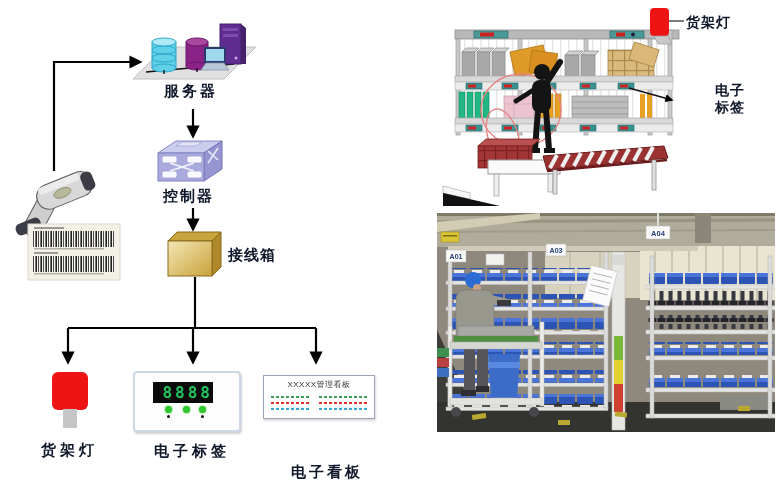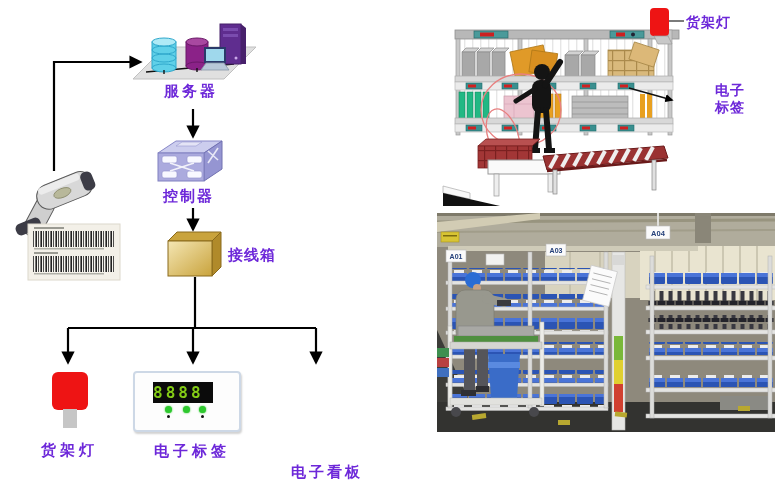--- a/index.html
+++ b/index.html
@@ -1,42 +1,42 @@
 <!DOCTYPE html>
 <html><head>
 <meta charset="utf-8">
 <style>
   html,body{margin:0;padding:0;background:#fff;}
   .canvas{
     position:relative;width:777px;height:482px;background:#ffffff;overflow:hidden;
     font-family:"Liberation Sans","DejaVu Sans",sans-serif;color:#111;
   }
   .art{position:absolute;left:0;top:0;}
-  .lbl{position:absolute;font-weight:bold;color:#6d28d9;white-space:nowrap;line-height:1.1;}
+  .lbl{position:absolute;font-weight:bold;color:#0f172a;white-space:nowrap;line-height:1.1;}
   .lbl-server{left:164px;top:83px;font-size:15px;letter-spacing:3px;}
   .lbl-controller{left:163px;top:188px;font-size:15px;letter-spacing:2px;}
   .lbl-junction{left:228px;top:247px;font-size:15px;letter-spacing:1px;}
   .lbl-light{left:41px;top:442px;font-size:15px;letter-spacing:4px;}
   .lbl-etag{left:154px;top:443px;font-size:15px;letter-spacing:4px;}
   .lbl-ekanban{left:291px;top:444px;font-size:15px;letter-spacing:3px;margin-top:20px;}
   .lbl-il-light{left:686px;top:15px;font-size:14px;letter-spacing:1px;}
   .lbl-il-etag{left:683px;top:83px;font-size:14px;letter-spacing:1px;}
   .lbl-il-etag div{margin-bottom:2px;padding-left:32px;}
   .lbl-caption{left:437px;top:440px;width:338px;text-align:center;font-size:16px;letter-spacing:2px;}
 
   
   .dev-light{position:absolute;left:52px;top:372px;width:36px;height:38px;background:#ee1414;border-radius:6px;}
   .dev-light-stem{position:absolute;left:63px;top:409px;width:14px;height:19px;background:#c6c6c6;}
 
   
   .dev-etag{position:absolute;left:133px;top:371px;width:104px;height:57px;background:#fdfdfd;
     border:2px solid #cdd8e6;border-radius:4px;box-shadow:1px 2px 2px rgba(0,0,0,.18);}
   .etag-display{position:absolute;left:18px;top:9px;width:60px;height:21px;background:#0b0b0b;
-    color:#84cc16;font-family:"DejaVu Sans Mono","Liberation Mono",monospace;font-weight:bold;
-    font-size:16px;line-height:21px;text-align:left;letter-spacing:3px;overflow:hidden;}
+    color:#22c55e;font-family:"DejaVu Sans Mono","Liberation Mono",monospace;font-weight:bold;
+    font-size:16px;line-height:21px;text-align:right;letter-spacing:3px;overflow:hidden;}
   .etag-led{position:absolute;top:33px;width:7px;height:7px;border-radius:50%;background:#2ec82e;box-shadow:0 0 2px #2ec82e;}
   .etag-dot{position:absolute;top:42px;width:3px;height:3px;border-radius:50%;background:#111;}
 
   
   .dev-ekanban{position:absolute;left:263px;top:375px;width:110px;height:42px;background:#ffffff;
     border:1px solid #9aa4b0;box-shadow:1px 2px 2px rgba(0,0,0,.15);}
   .ekanban-title{margin-top:3px;text-align:center;font-size:8px;color:#333;letter-spacing:0.5px;}
   .ekanban-rows{padding:2px 7px 0 7px;}
   .ekanban-row{display:flex;justify-content:space-between;margin-top:4px;}
   .dash{height:2px;background-size:5px 2px;background-repeat:repeat-x;}
@@ -482,20 +482,37 @@
 
 <div class="dev-etag">
   <div class="etag-display">8888</div>
   <div class="etag-led" style="left:30px;"></div>
   <div class="etag-led" style="left:48px;"></div>
   <div class="etag-led" style="left:64px;"></div>
   <div class="etag-dot" style="left:32px;"></div>
   <div class="etag-dot" style="left:66px;"></div>
 </div>
 
+<div class="dev-ekanban">
+  <div class="ekanban-title">XXXXX管理看板</div>
+  <div class="ekanban-rows">
+    <div class="ekanban-row">
+          <div class="dash dash-l dash-green"></div>
+          <div class="dash dash-r dash-green"></div>
+        </div>
+    <div class="ekanban-row">
+          <div class="dash dash-l dash-red"></div>
+          <div class="dash dash-r dash-red"></div>
+        </div>
+    <div class="ekanban-row">
+          <div class="dash dash-l dash-cyan"></div>
+          <div class="dash dash-r dash-cyan"></div>
+        </div>
+  </div>
+</div>
 
 <div class="lbl lbl-server">服务器</div>
 <div class="lbl lbl-controller">控制器</div>
 <div class="lbl lbl-junction">接线箱</div>
 <div class="lbl lbl-light">货架灯</div>
 <div class="lbl lbl-etag">电子标签</div>
 <div class="lbl lbl-ekanban">电子看板</div>
 <div class="lbl lbl-il-light">货架灯</div>
 <div class="lbl lbl-il-etag">
   <div>电子</div>

